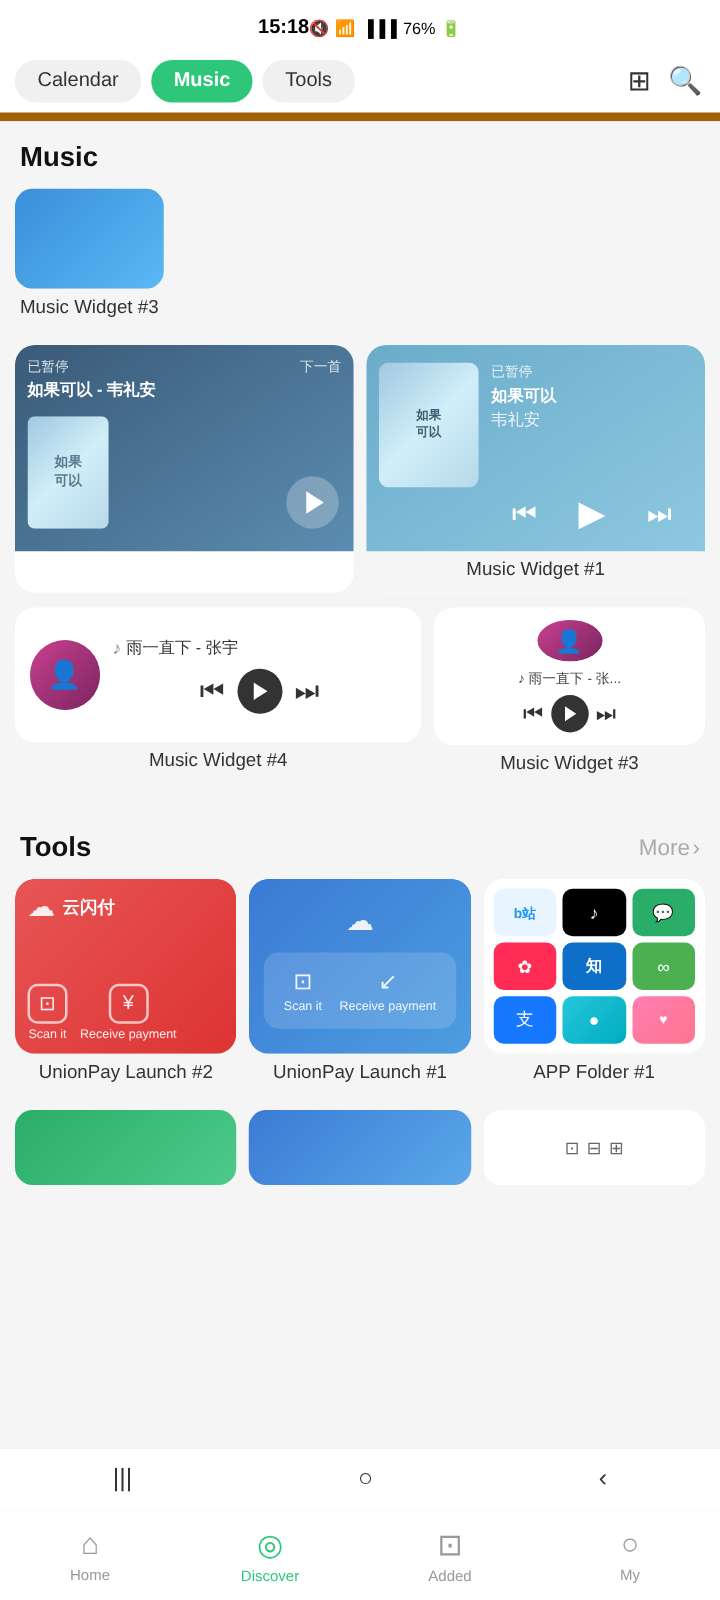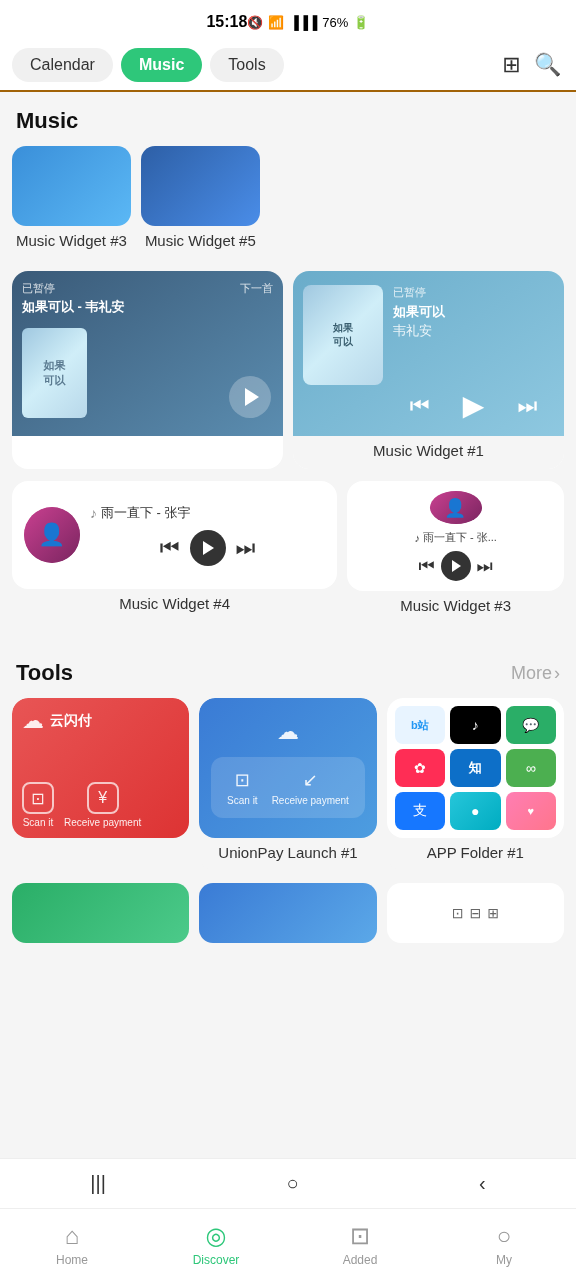--- a/index.html
+++ b/index.html
@@ -34,21 +34,21 @@
       color: #000;
     }
 
     
     .tab-bar {
       display: flex;
       align-items: center;
       background: #fff;
       padding: 8px 12px;
       gap: 8px;
-      border-bottom: 2px solid #a16207;
+      border-bottom: 7px solid #a16207;
     }
     .tab-item {
       padding: 8px 18px;
       border-radius: 24px;
       font-size: 16px;
       color: #333;
       background: #f0f0f0;
       border: none;
       cursor: pointer;
       white-space: nowrap;
@@ -636,24 +636,20 @@
 
 <div class="scroll-area">
 
   <div class="section">
     <div class="section-title">Music</div>
 
     <div class="music-top-row">
       <div>
         <div class="music-top-card" style="background: linear-gradient(135deg, #3a8fd9, #5bb8f5);"></div>
         <div class="card-label">Music Widget #3</div>
-      </div>
-      <div>
-        <div class="music-top-card card2" style="background: linear-gradient(135deg, #2d5fa6, #4a8de8);"></div>
-        <div class="card-label">Music Widget #5</div>
       </div>
     </div>
 
     <div class="music-row">
 
       <div class="music-card">
         <div class="music-widget-2">
           <div style="display:flex; justify-content: space-between; align-items: flex-start; margin-bottom: 4px;">
             <div>
               <div class="widget-status-text">已暂停</div>
@@ -773,20 +769,21 @@
                 <div class="up-action-icon">⊡</div>
                 <span class="up-action-label">Scan it</span>
               </div>
               <div class="up-action">
                 <div class="up-action-icon">¥</div>
                 <span class="up-action-label">Receive payment</span>
               </div>
             </div>
           </div>
         </div>
+        <div class="card-label">UnionPay Launch #2</div>
       </div>
 
       <div class="tool-card">
         <div class="tool-card-inner">
           <div class="unionpay1-bg">
             <div style="display:flex;align-items:center;gap:6px;margin-bottom:6px;">
               <span style="font-size:22px;color:rgba(255,255,255,0.9);">☁</span>
             </div>
             <div class="up1-inner">
               <div class="up1-action">

